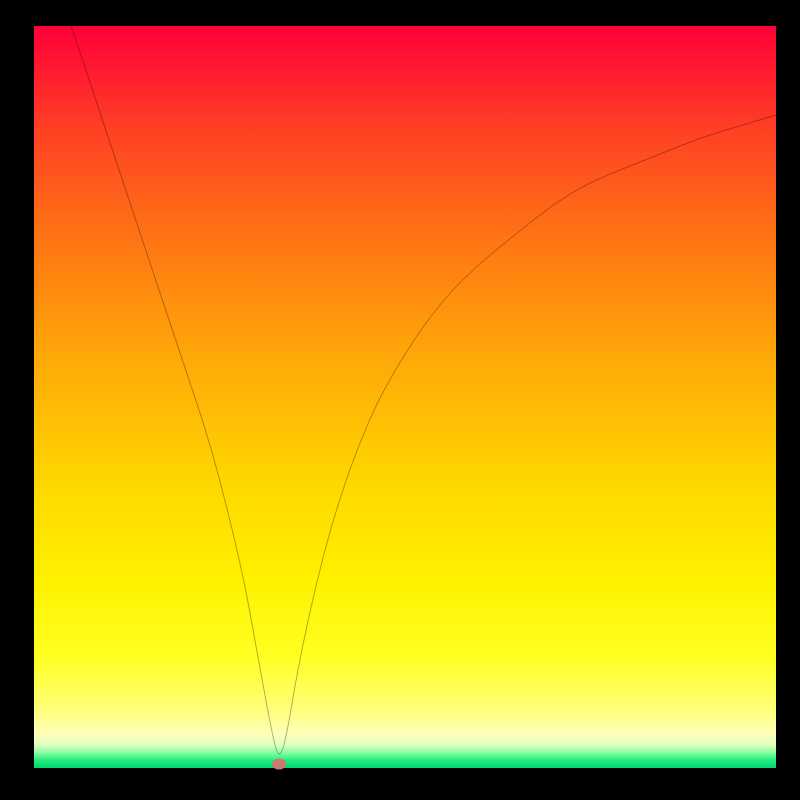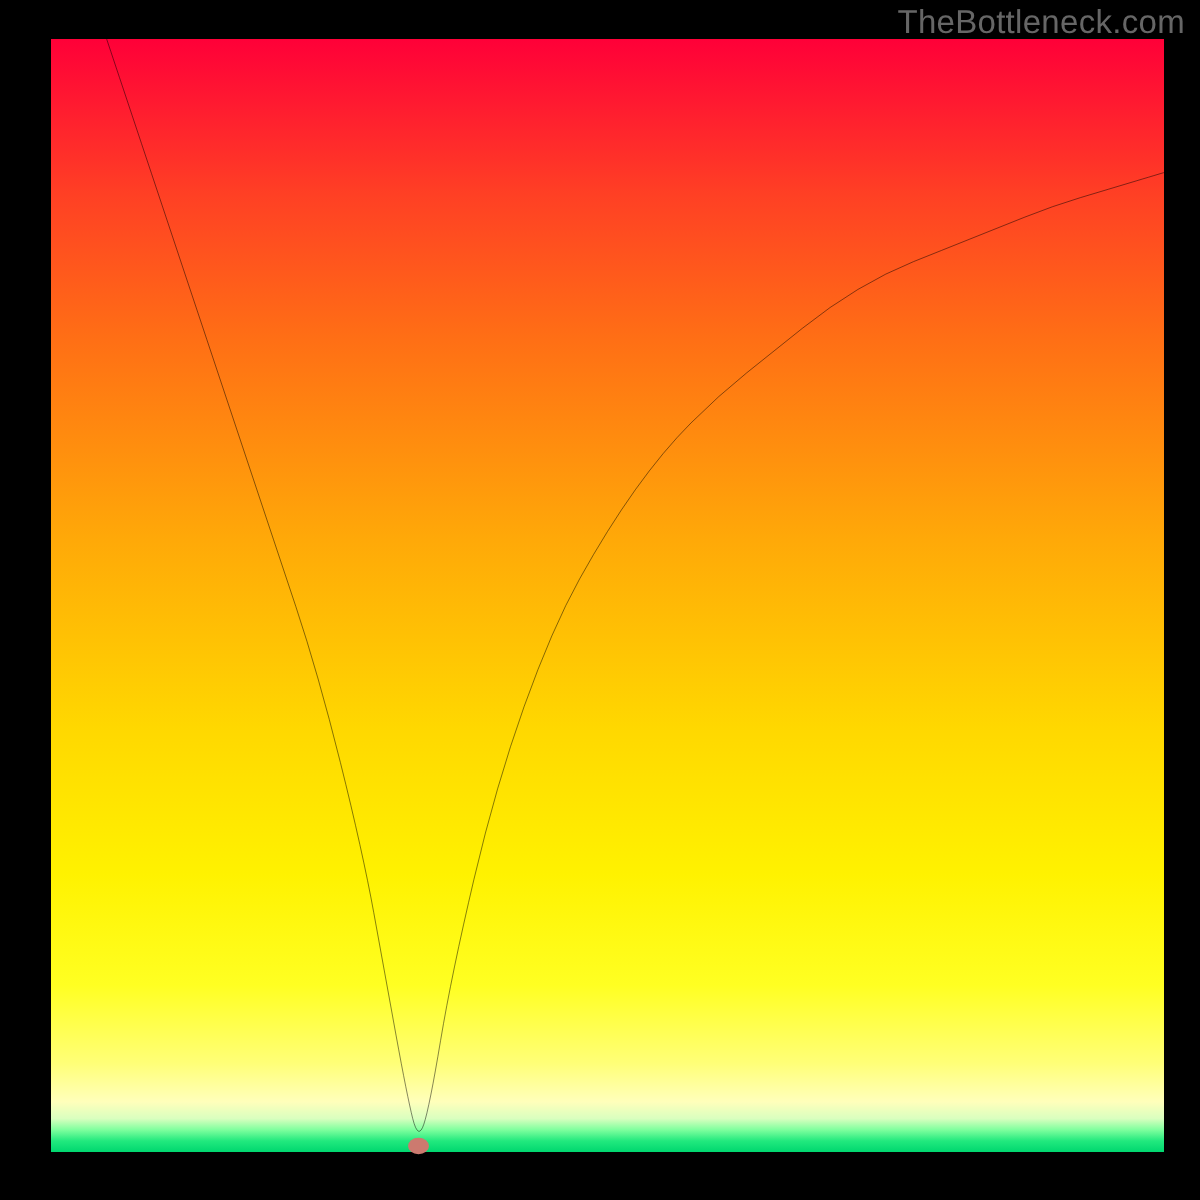--- a/index.html
+++ b/index.html
@@ -62,20 +62,19 @@
     border-radius: 50%;
     background: #cc7a6f;
     transform: translate(-50%, -50%);
     z-index: 5;
   }
 </style>
 </head>
 <body>
 
 <div class="wrap">
-  <div class="watermark">TheBottleneck.com</div>
   <div class="plot">
     <svg class="curve" viewBox="0 0 100 100" preserveAspectRatio="none">
       <path id="curvePath" d="M 5 0 Q 5 0 6.5 4.5 Q 8 9 10 15 Q 12 21 14 27 Q 16 33 18 39 Q 20 44.99999999999999 22 51 Q 24 57 26 65 Q 28.000000000000004 73 29 78.5 Q 30 84 31 89.5 Q 32 95 32.5 97 Q 33 99 33.5 97.5 Q 34 96 35 90 Q 36 84 38 75.5 Q 40 67 42.5 60 Q 45 53 47.5 48.5 Q 50 43.99999999999999 52.5 40.5 Q 55.00000000000001 37 57.5 34.5 Q 60 32 62.5 30 Q 65 28 67.5 26 Q 70 24 72.5 22.5 Q 75 21 77.5 20 Q 80 19 82.5 18 Q 85 17 87.5 16 Q 90 15 92.5 14.25 Q 95 13.5 97.5 12.75 T 100 12" fill="none" stroke="#000" stroke-width="0.32" vector-effect="non-scaling-stroke"></path>
     </svg>
     <div class="marker" id="marker" style="left: 244.86px; top: 738.29px; background: rgb(204, 122, 111);"></div>
   </div>
 </div>
 
 </body></html>

